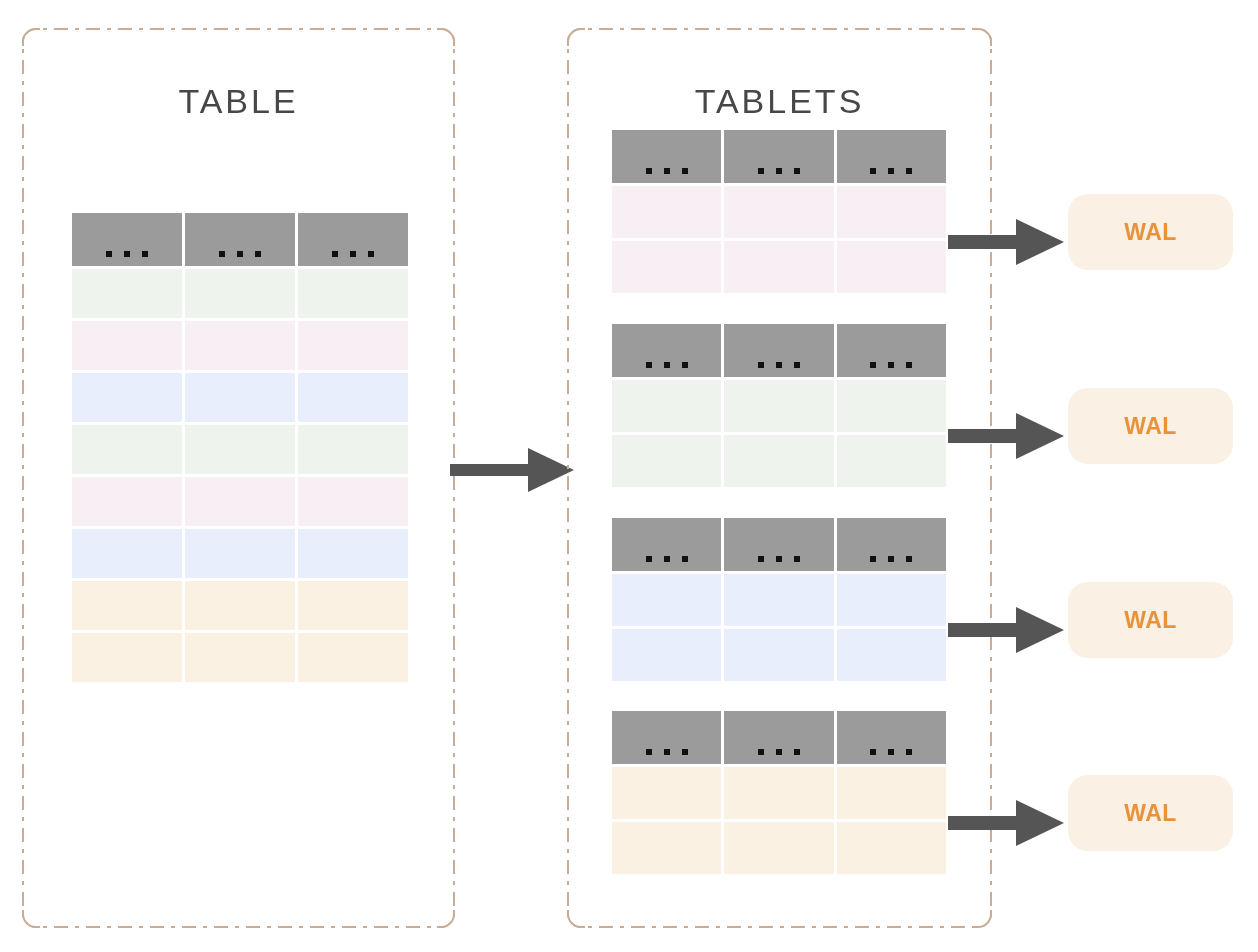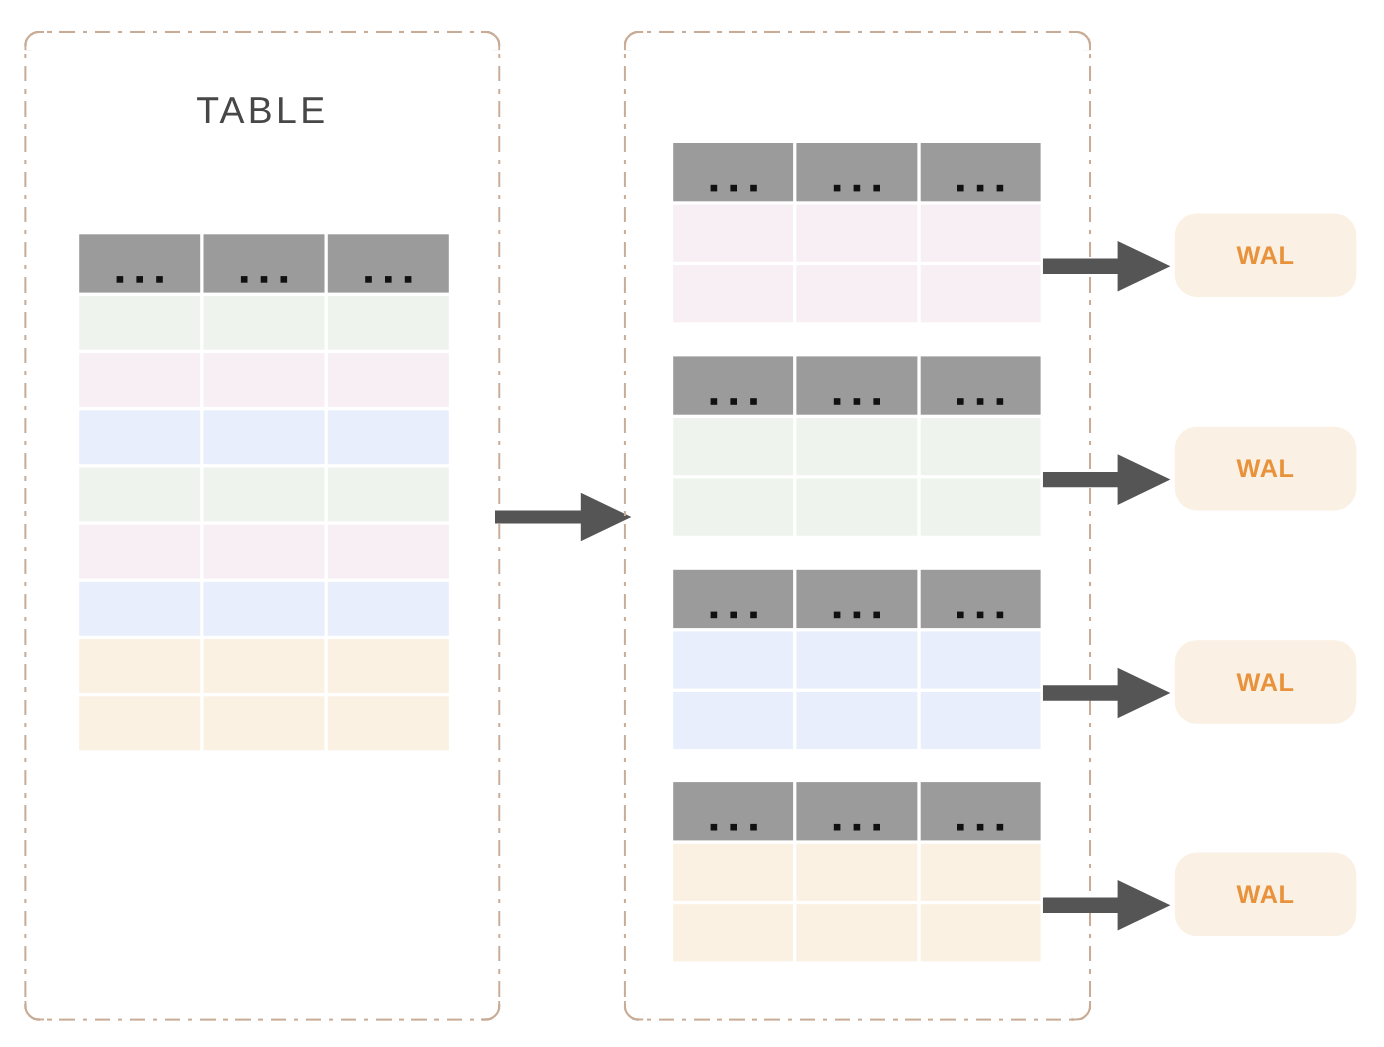--- a/index.html
+++ b/index.html
@@ -201,20 +201,21 @@
     <svg width="130" height="60" viewBox="0 0 130 60">
       <path d="M0,24 L78,24 L78,8 L124,30 L78,52 L78,36 L0,36 Z" fill="#555555"></path>
     </svg>
   </div>
 
   <div class="group-box dashdot" id="tablets-group" style="left:567px; top:28px; width:425px; height:900px;">
     <span class="group-corner gc-tl"></span>
     <span class="group-corner gc-tr"></span>
     <span class="group-corner gc-bl"></span>
     <span class="group-corner gc-br"></span>
+    <div class="group-title">TABLETS</div>
   </div>
 
   <div id="tablets-layer">
       <div class="grid-table" style="left: 612px; top: 130px; width: 334px;">
         <div class="grid-row header" style="height: 53px;">
           <div class="grid-cell">
             <span class="dots">
               <span class="dot"></span>
               <span class="dot"></span>
               <span class="dot"></span>

